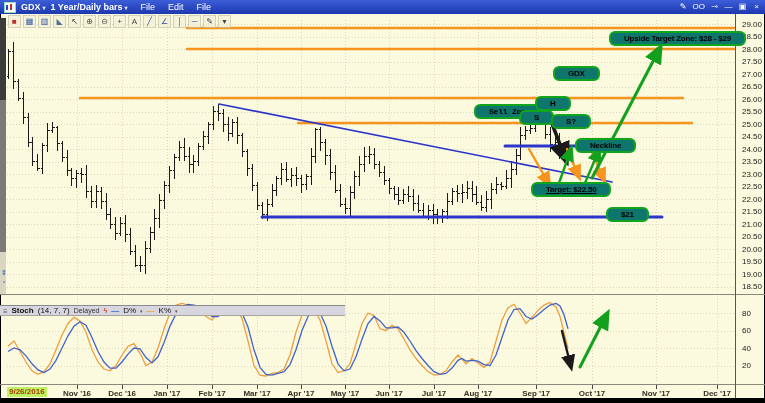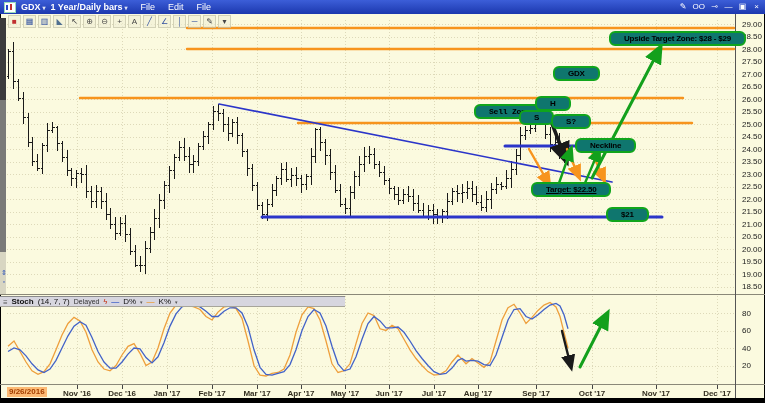--- a/index.html
+++ b/index.html
@@ -21,37 +21,37 @@
   #app-icon:after{content:"";position:absolute;left:5px;top:1px;width:2px;height:6px;background:#c03030;}
   
   #toolbar{position:absolute;left:8px;top:15px;display:flex;gap:2px;z-index:4;}
   .ticon{width:11px;height:11px;font-size:8px;line-height:11px;text-align:center;
     color:#444;background:rgba(240,238,214,.6);border:1px solid rgba(150,148,120,.35);}
   
   .anno{position:absolute;border:2px solid #10a51c;background:#0f766e;color:#000;
     font:bold 8px/9px "Liberation Sans",sans-serif;padding:1px 13px;border-radius:6px;
     white-space:nowrap;z-index:6;letter-spacing:-0.2px;}
   
-  #stoch-chip{position:absolute;left:0;top:296px;width:345px;height:11px;
+  #stoch-chip{position:absolute;left:0;top:305px;width:345px;height:11px;
     background:#d7d6df;border-top:1px solid #8a8a8a;border-bottom:1px solid #a7a59a;
     display:flex;align-items:center;gap:4px;font-size:8px;line-height:10px;
     padding-left:3px;box-sizing:border-box;z-index:5;color:#111;}
   #stoch-chip .b{font-weight:bold;}
   #stoch-chip .dim{color:#333;font-size:7px;}
   #stoch-chip .dash-d{color:#4262c8;font-weight:bold;}
   #stoch-chip .dash-k{color:#ee9f3c;font-weight:bold;}
   #stoch-chip .mini{font-size:5px;color:#555;}
   
   #vscroll{position:absolute;left:0;top:18px;width:6px;height:276px;background:#d8d6c2;z-index:3;}
   #vscroll .thumb{position:absolute;left:0;top:0;width:6px;height:82px;background:#3b3b3b;}
   #vscroll .mid{position:absolute;left:0;top:82px;width:6px;height:152px;background:#7a7a78;}
   #mini-icons{position:absolute;left:0px;top:268px;width:8px;z-index:4;color:#2850b8;
     font-size:7px;line-height:9px;text-align:center;}
   
-  #date-chip{position:absolute;left:7px;top:387px;height:10px;background:#fdba74;
+  #date-chip{position:absolute;left:7px;top:387px;height:10px;background:#bef264;
     color:#a33e00;font:bold 8px/10px "Liberation Sans",sans-serif;padding:0 2px;z-index:5;}
   #bottom-bar{position:absolute;left:0;top:398px;width:765px;height:5px;background:#000;z-index:7;}
   svg{position:absolute;left:0;top:0;}
 </style>
 </head>
 <body>
 
 <div id="win">
 
   <svg id="chart-svg" width="765" height="403">

